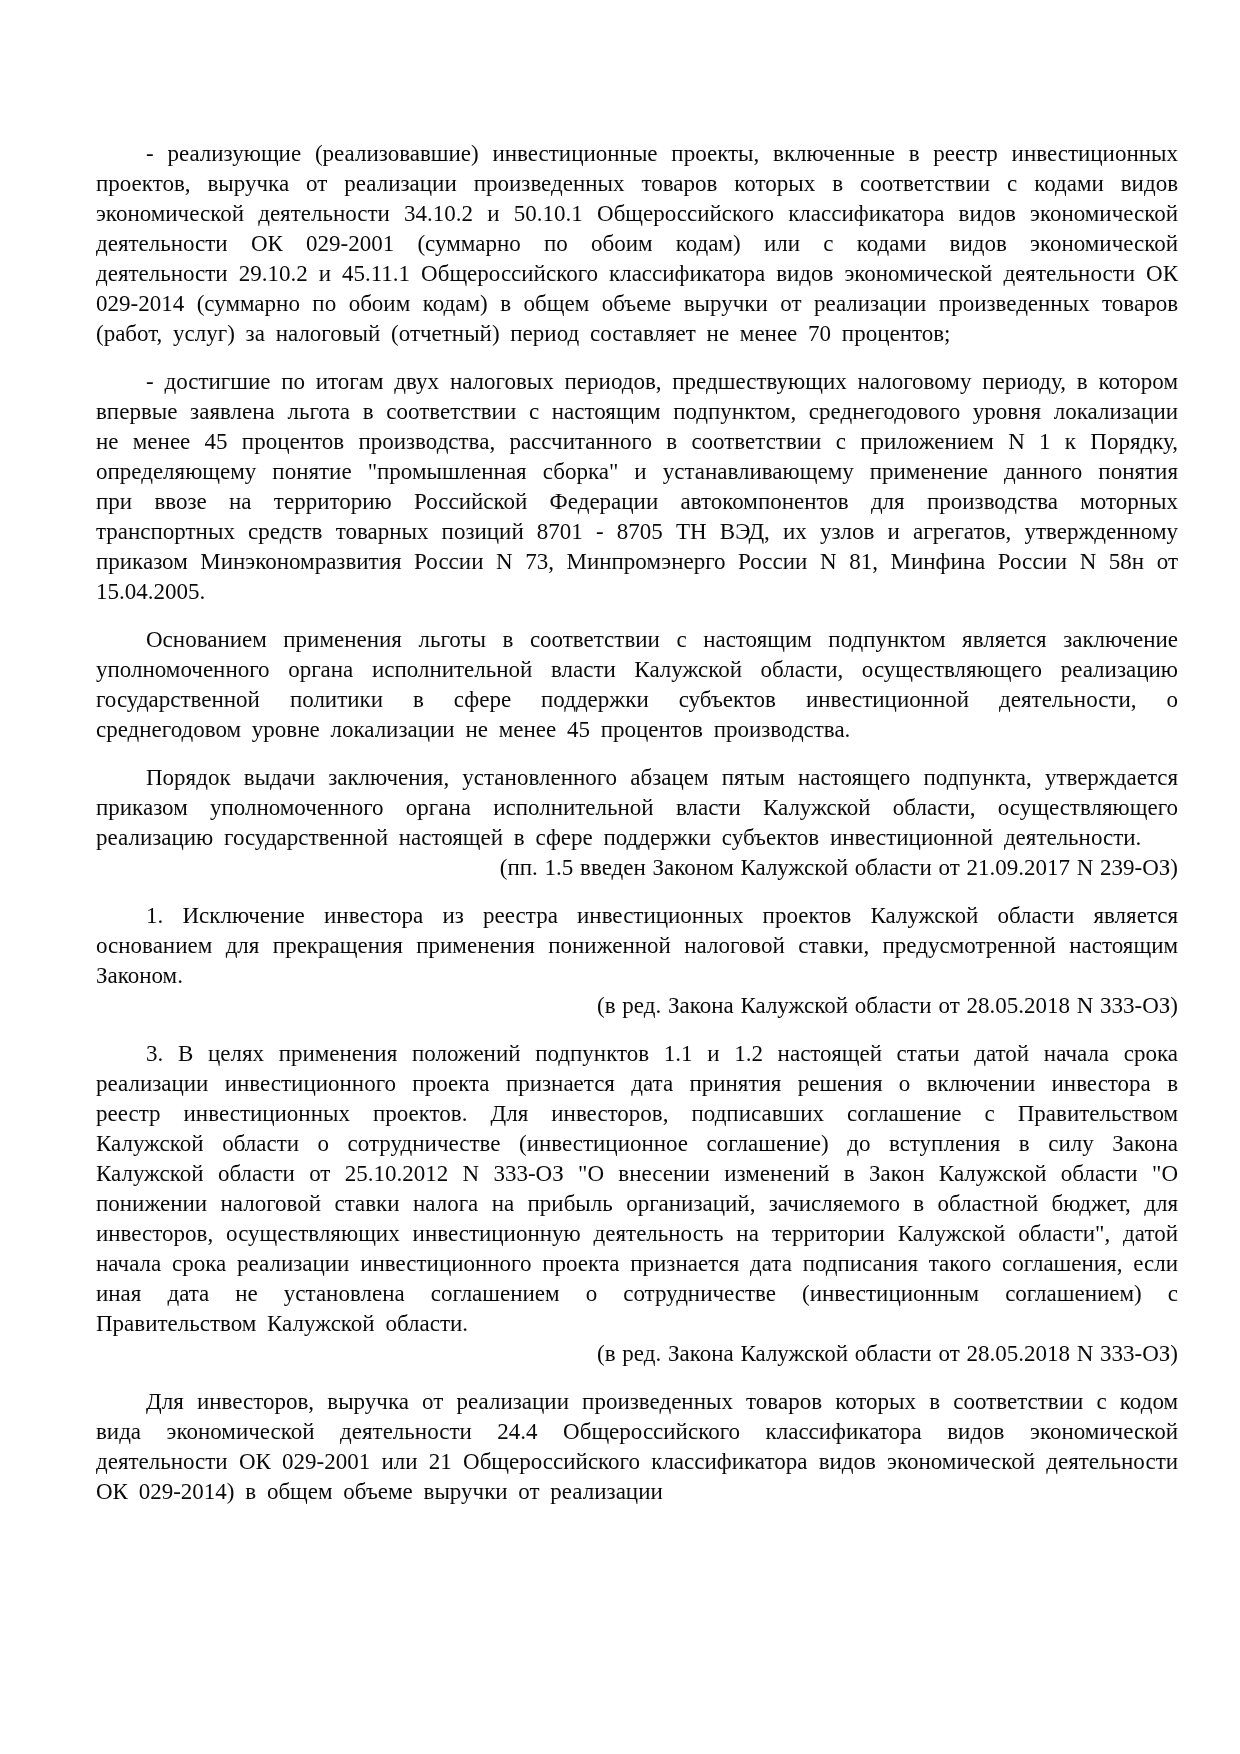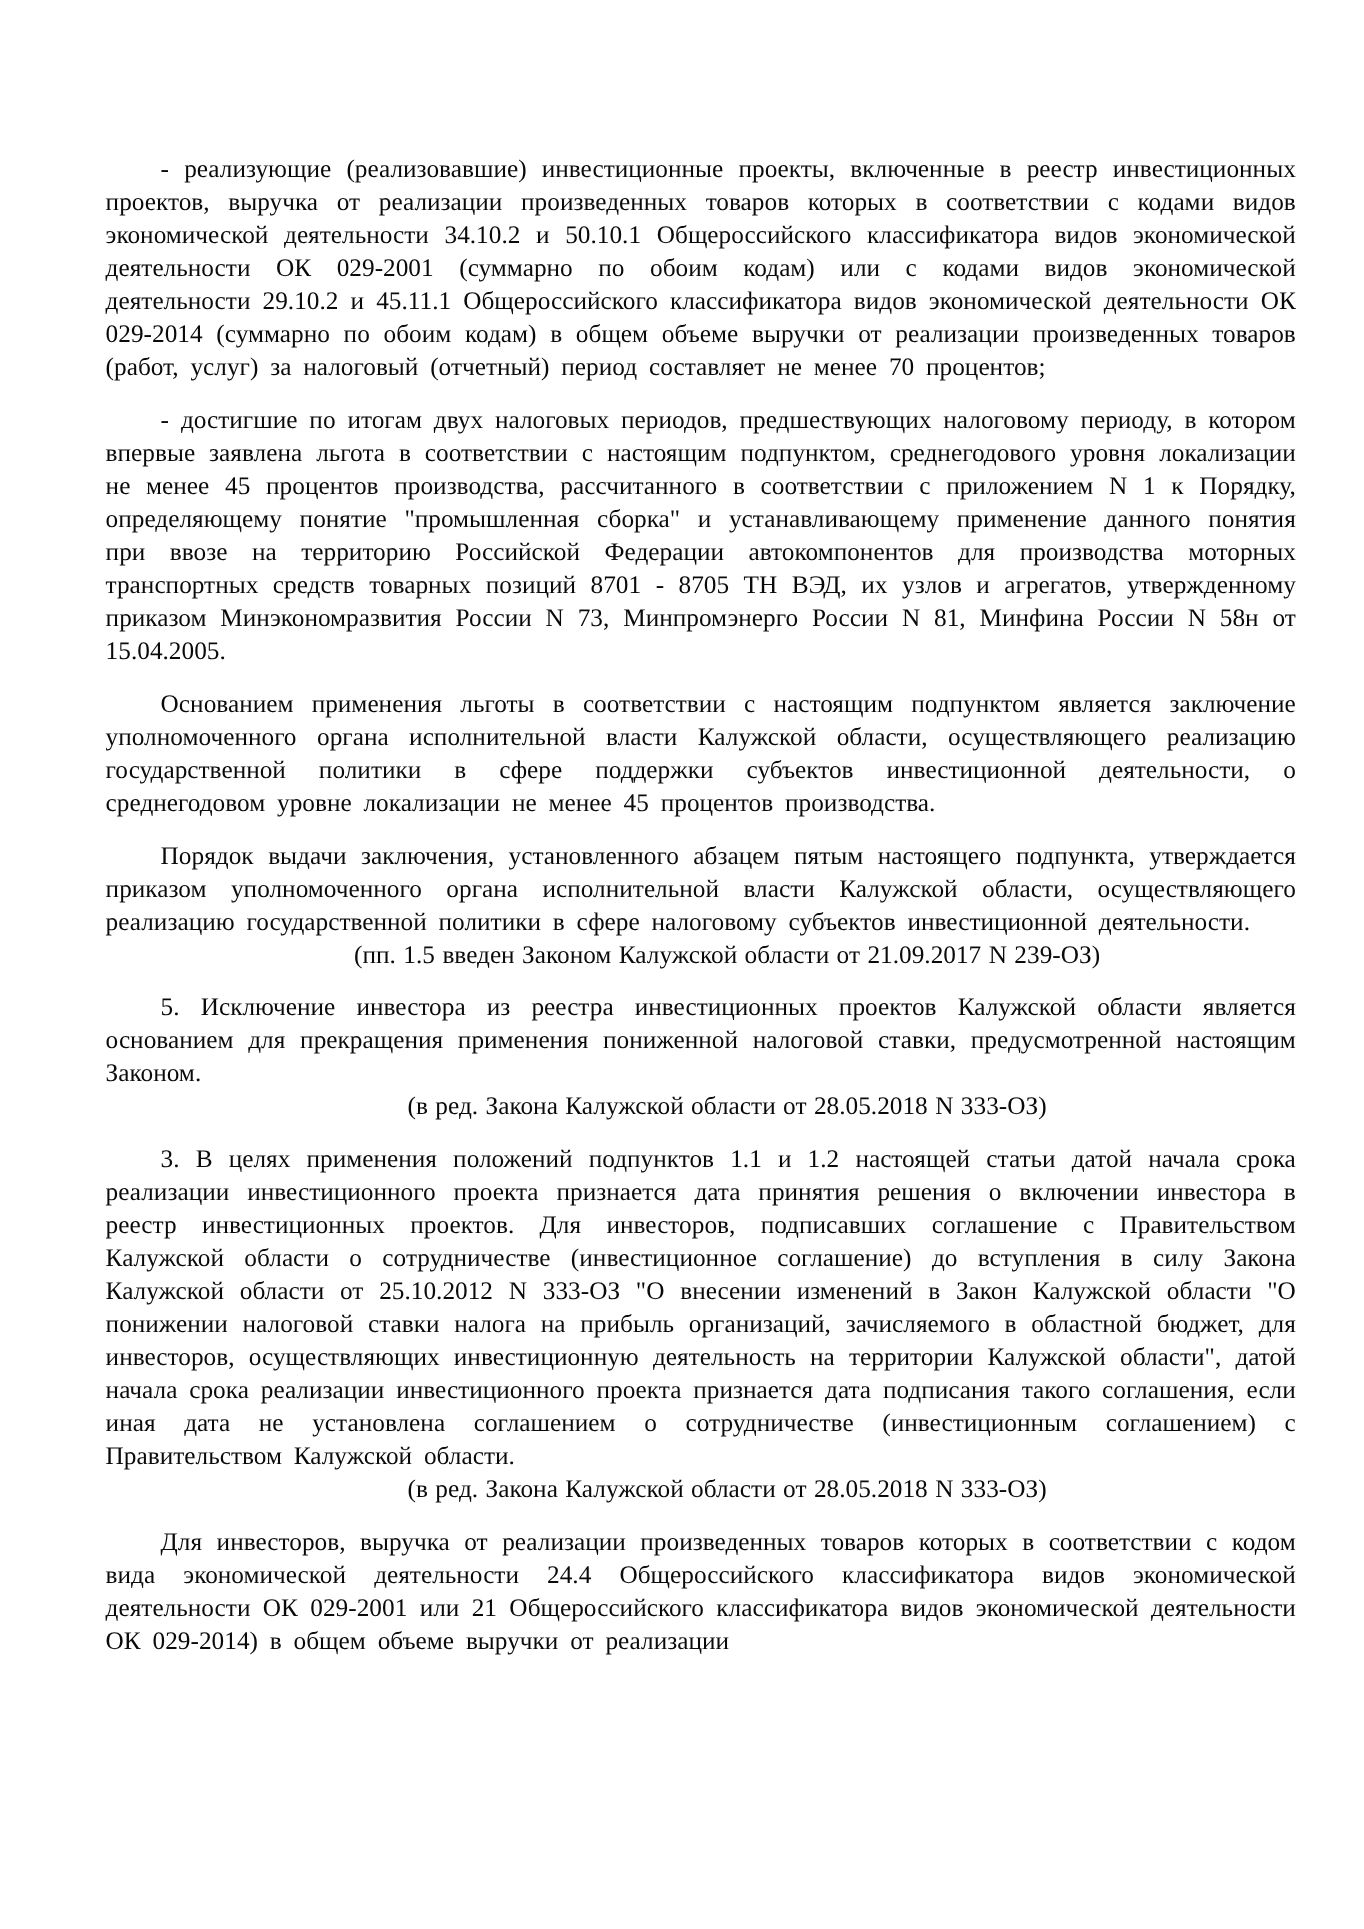--- a/index.html
+++ b/index.html
@@ -22,41 +22,41 @@
   }
   .para.body {
     text-indent: 50px;
     margin-top: 18px;
   }
   .para.body.first {
     margin-top: 0;
   }
   .para.note {
     text-indent: 0;
-    text-align: center;
+    text-align: right;
     margin-top: 0;
     word-spacing: 1px;
     margin-left: 48px;
   }
 </style>
 </head>
 <body>
 
 <div class="page">
   <p class="para body first">- реализующие (реализовавшие) инвестиционные проекты, включенные в реестр инвестиционных проектов, выручка от реализации произведенных товаров которых в соответствии с кодами видов экономической деятельности 34.10.2 и 50.10.1 Общероссийского классификатора видов экономической деятельности ОК 029-2001 (суммарно по обоим кодам) или с кодами видов экономической деятельности 29.10.2 и 45.11.1 Общероссийского классификатора видов экономической деятельности ОК 029-2014 (суммарно по обоим кодам) в общем объеме выручки от реализации произведенных товаров (работ, услуг) за налоговый (отчетный) период составляет не менее 70 процентов;</p>
 
   <p class="para body">- достигшие по итогам двух налоговых периодов, предшествующих налоговому периоду, в котором впервые заявлена льгота в соответствии с настоящим подпунктом, среднегодового уровня локализации не менее 45 процентов производства, рассчитанного в соответствии с приложением N 1 к Порядку, определяющему понятие "промышленная сборка" и устанавливающему применение данного понятия при ввозе на территорию Российской Федерации автокомпонентов для производства моторных транспортных средств товарных позиций 8701 - 8705 ТН ВЭД, их узлов и агрегатов, утвержденному приказом Минэкономразвития России N 73, Минпромэнерго России N 81, Минфина России N 58н от 15.04.2005.</p>
 
   <p class="para body">Основанием применения льготы в соответствии с настоящим подпунктом является заключение уполномоченного органа исполнительной власти Калужской области, осуществляющего реализацию государственной политики в сфере поддержки субъектов инвестиционной деятельности, о среднегодовом уровне локализации не менее 45 процентов производства.</p>
 
-  <p class="para body">Порядок выдачи заключения, установленного абзацем пятым настоящего подпункта, утверждается приказом уполномоченного органа исполнительной власти Калужской области, осуществляющего реализацию государственной политики в сфере налоговому субъектов инвестиционной деятельности.</p>
+  <p class="para body">Порядок выдачи заключения, установленного абзацем пятым настоящего подпункта, утверждается приказом уполномоченного органа исполнительной власти Калужской области, осуществляющего реализацию государственной настоящей в сфере поддержки субъектов инвестиционной деятельности.</p>
 
   <p class="para note">(пп. 1.5 введен Законом Калужской области от 21.09.2017 N 239-ОЗ)</p>
 
-  <p class="para body">5. Исключение инвестора из реестра инвестиционных проектов Калужской области является основанием для прекращения применения пониженной налоговой ставки, предусмотренной настоящим Законом.</p>
+  <p class="para body">1. Исключение инвестора из реестра инвестиционных проектов Калужской области является основанием для прекращения применения пониженной налоговой ставки, предусмотренной настоящим Законом.</p>
 
   <p class="para note">(в ред. Закона Калужской области от 28.05.2018 N 333-ОЗ)</p>
 
   <p class="para body">3. В целях применения положений подпунктов 1.1 и 1.2 настоящей статьи датой начала срока реализации инвестиционного проекта признается дата принятия решения о включении инвестора в реестр инвестиционных проектов. Для инвесторов, подписавших соглашение с Правительством Калужской области о сотрудничестве (инвестиционное соглашение) до вступления в силу Закона Калужской области от 25.10.2012 N 333-ОЗ "О внесении изменений в Закон Калужской области "О понижении налоговой ставки налога на прибыль организаций, зачисляемого в областной бюджет, для инвесторов, осуществляющих инвестиционную деятельность на территории Калужской области", датой начала срока реализации инвестиционного проекта признается дата подписания такого соглашения, если иная дата не установлена соглашением о сотрудничестве (инвестиционным соглашением) с Правительством Калужской области.</p>
 
   <p class="para note">(в ред. Закона Калужской области от 28.05.2018 N 333-ОЗ)</p>
 
   <p class="para body">Для инвесторов, выручка от реализации произведенных товаров которых в соответствии с кодом вида экономической деятельности 24.4 Общероссийского классификатора видов экономической деятельности ОК 029-2001 или 21 Общероссийского классификатора видов экономической деятельности ОК 029-2014) в общем объеме выручки от реализации</p>
 </div>
 

